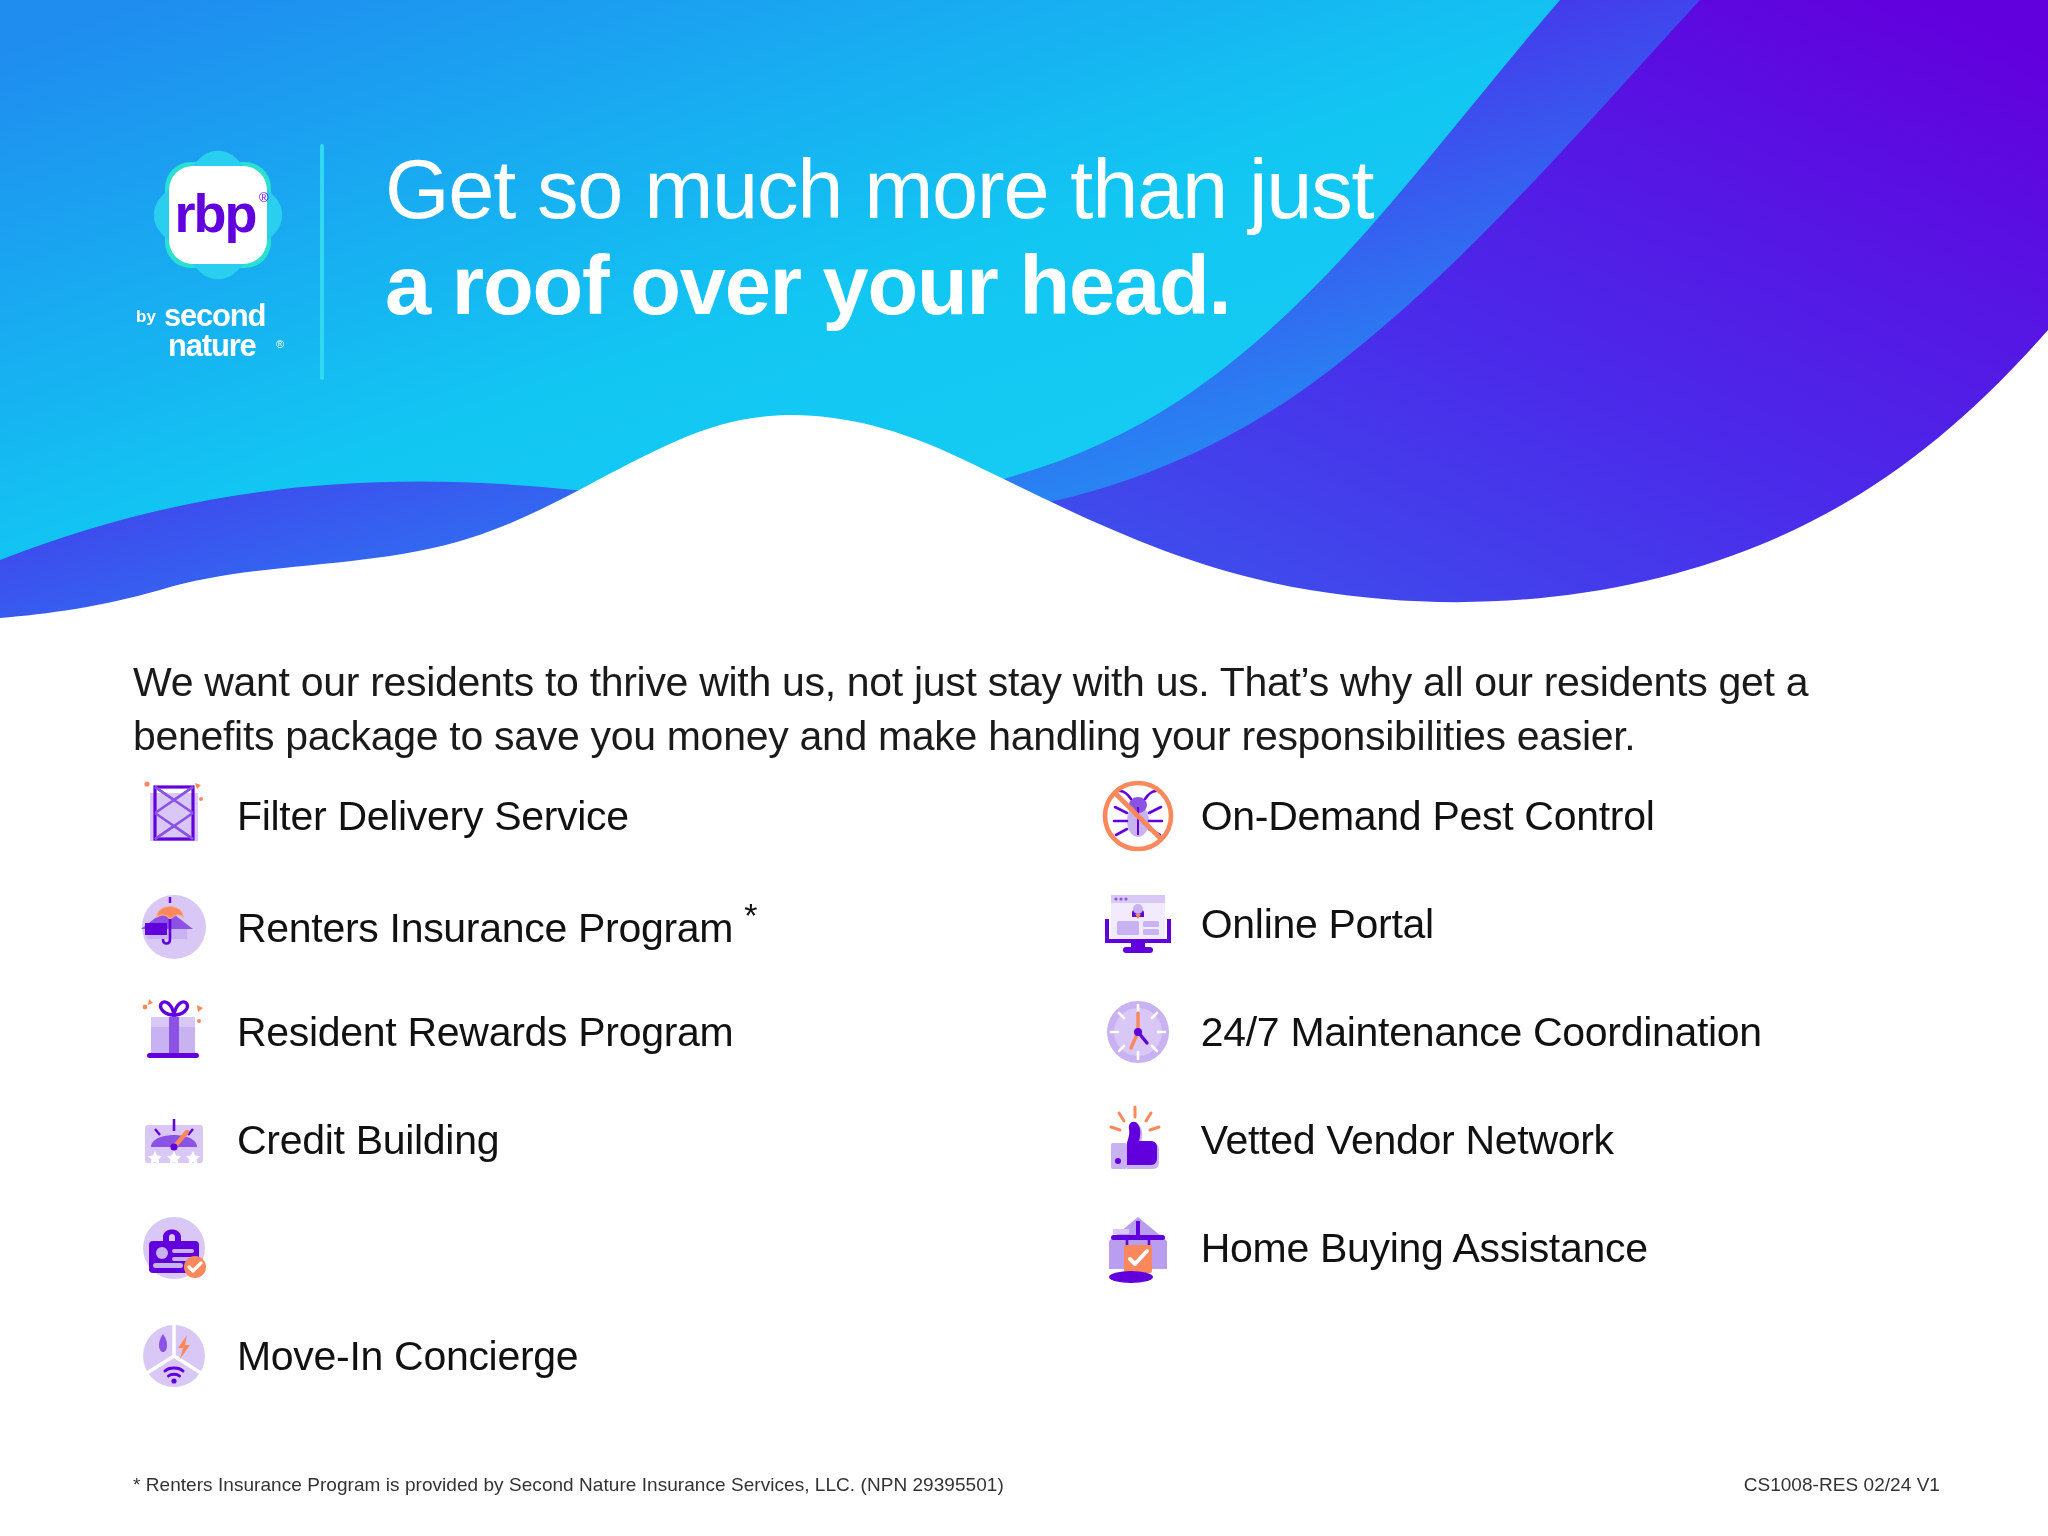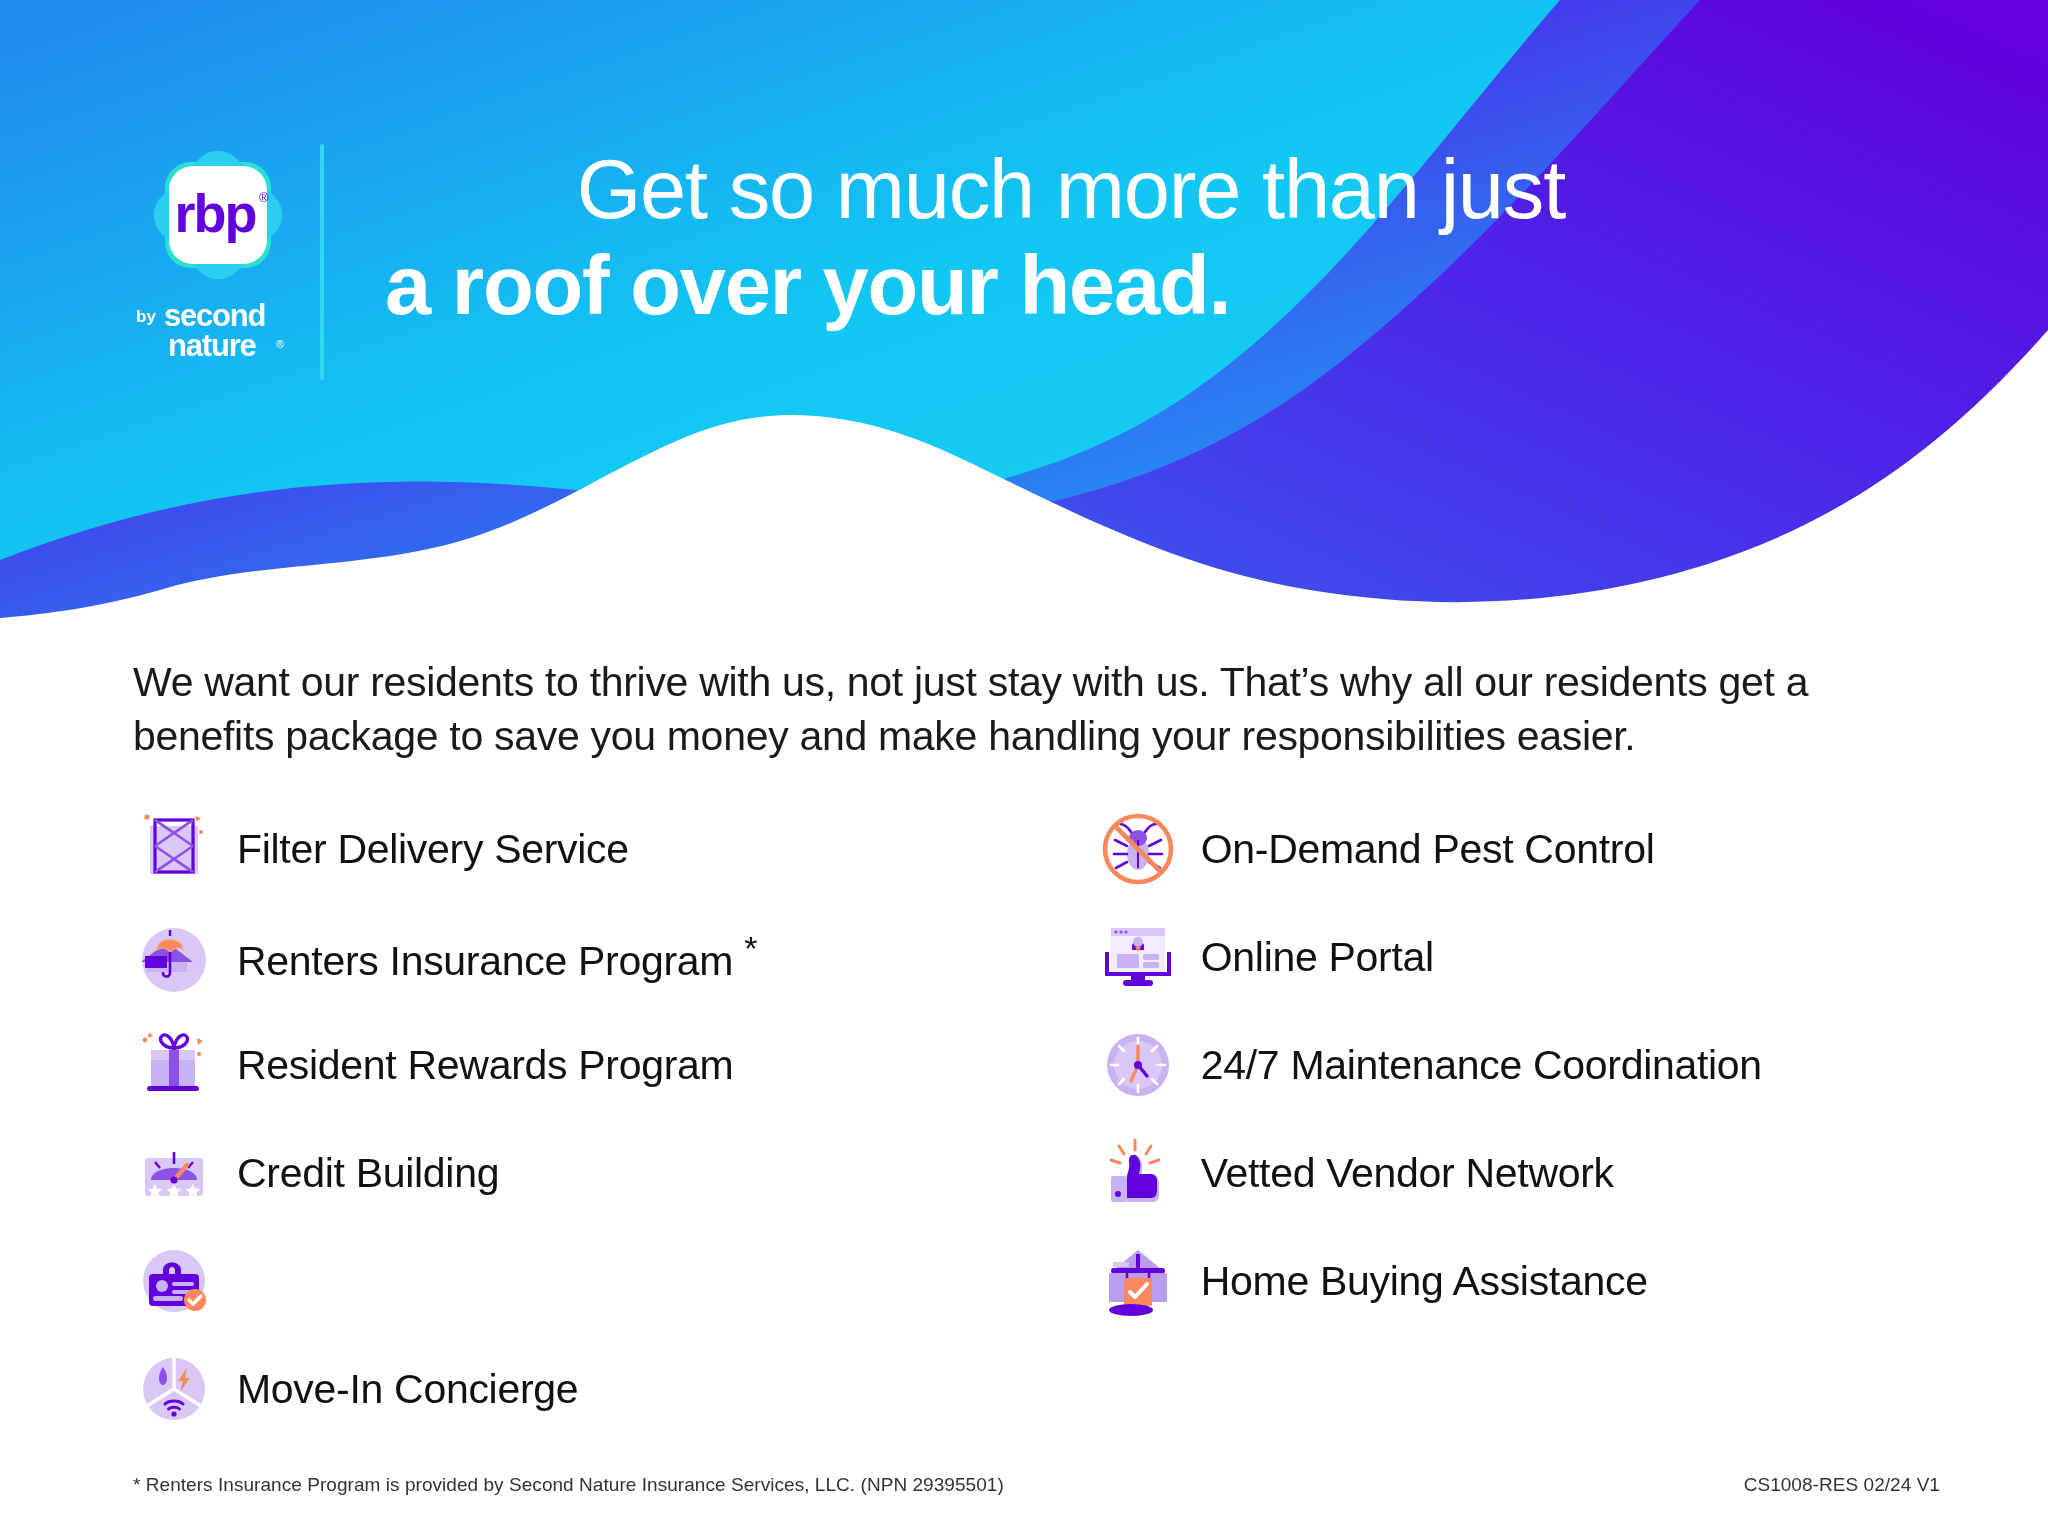--- a/index.html
+++ b/index.html
@@ -34,36 +34,36 @@
   }
 
   
   #headline {
     position:absolute; left:385px; top:146px; width:1180px;
     color:#ffffff;
     font-size:83px;
     line-height:1.06;
     letter-spacing:-1.2px;
   }
-  #headline .l1 { font-weight:400; display:block;text-align:right; }
+  #headline .l1 { font-weight:400; display:block; }
   #headline .l2 { font-weight:700; display:block; margin-top:8px; }
 
   
   #intro {
     position:absolute; left:133px; top:655px; width:1790px;
     color:#1a1a1a;
     font-size:41px;
     line-height:1.32;
     font-weight:400;
     letter-spacing:-0.3px;
   }
 
   
   #benefits {
-    position:absolute; left:133px; top:795px; width:1800px;
+    position:absolute; left:133px; top:762px; width:1800px;
     display:flex; gap:8px;
   }
   .col { width:960px; }
   .col.right { width:840px; }
   .benefit {
     display:flex; align-items:center; height:108px;
   }
   .b-icon {
     width:82px; height:82px; flex:0 0 82px;
     display:flex; align-items:center; justify-content:center;

